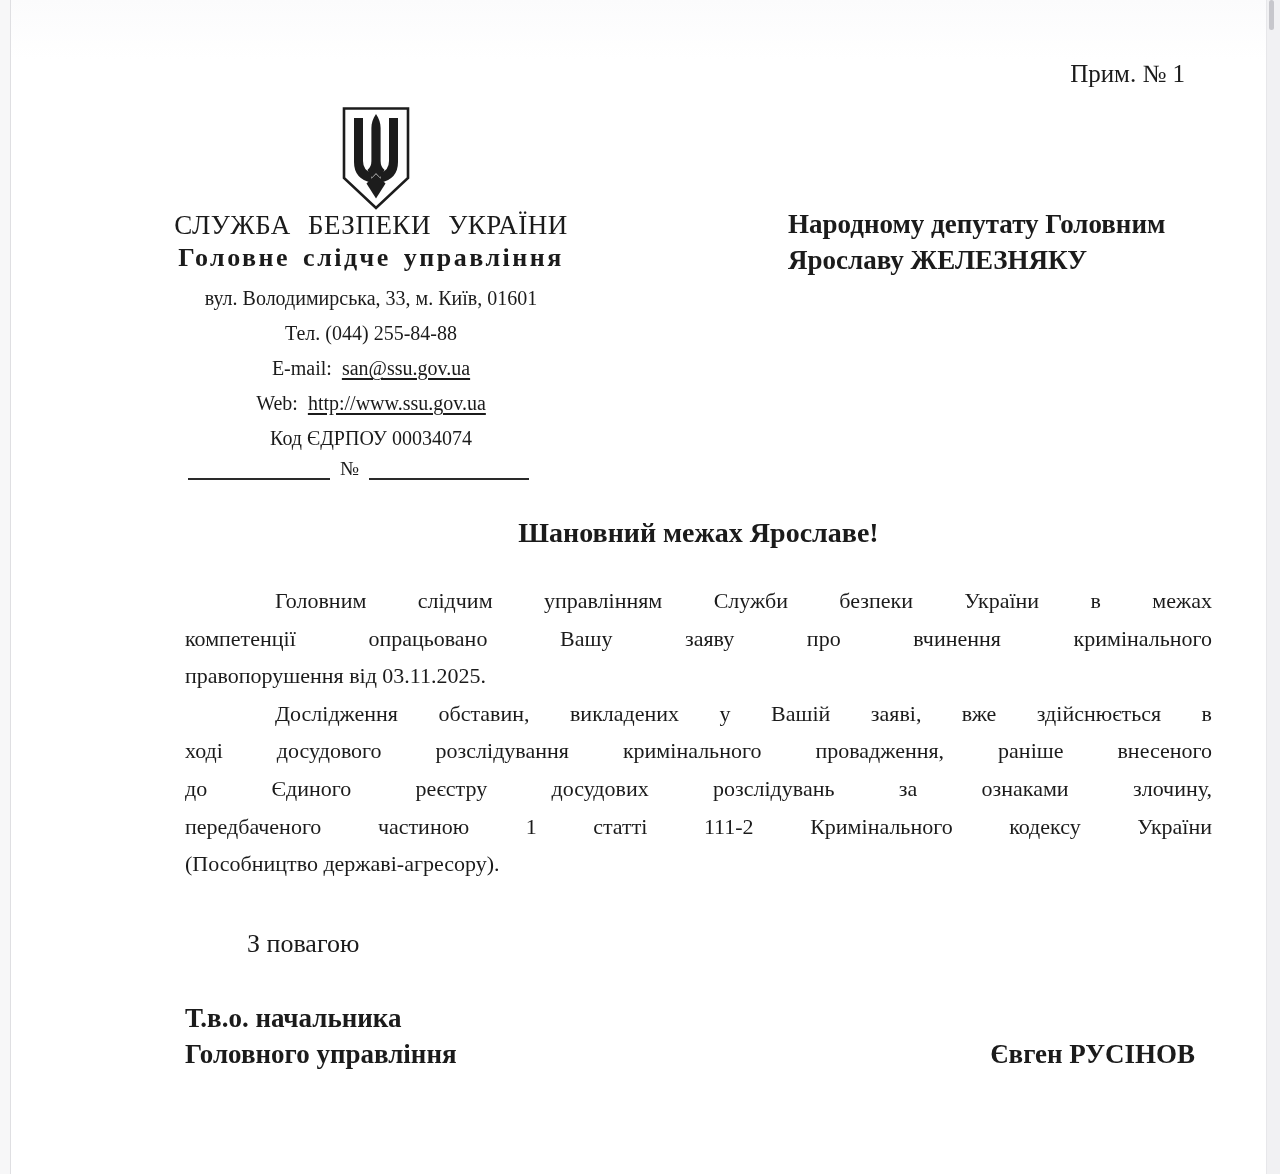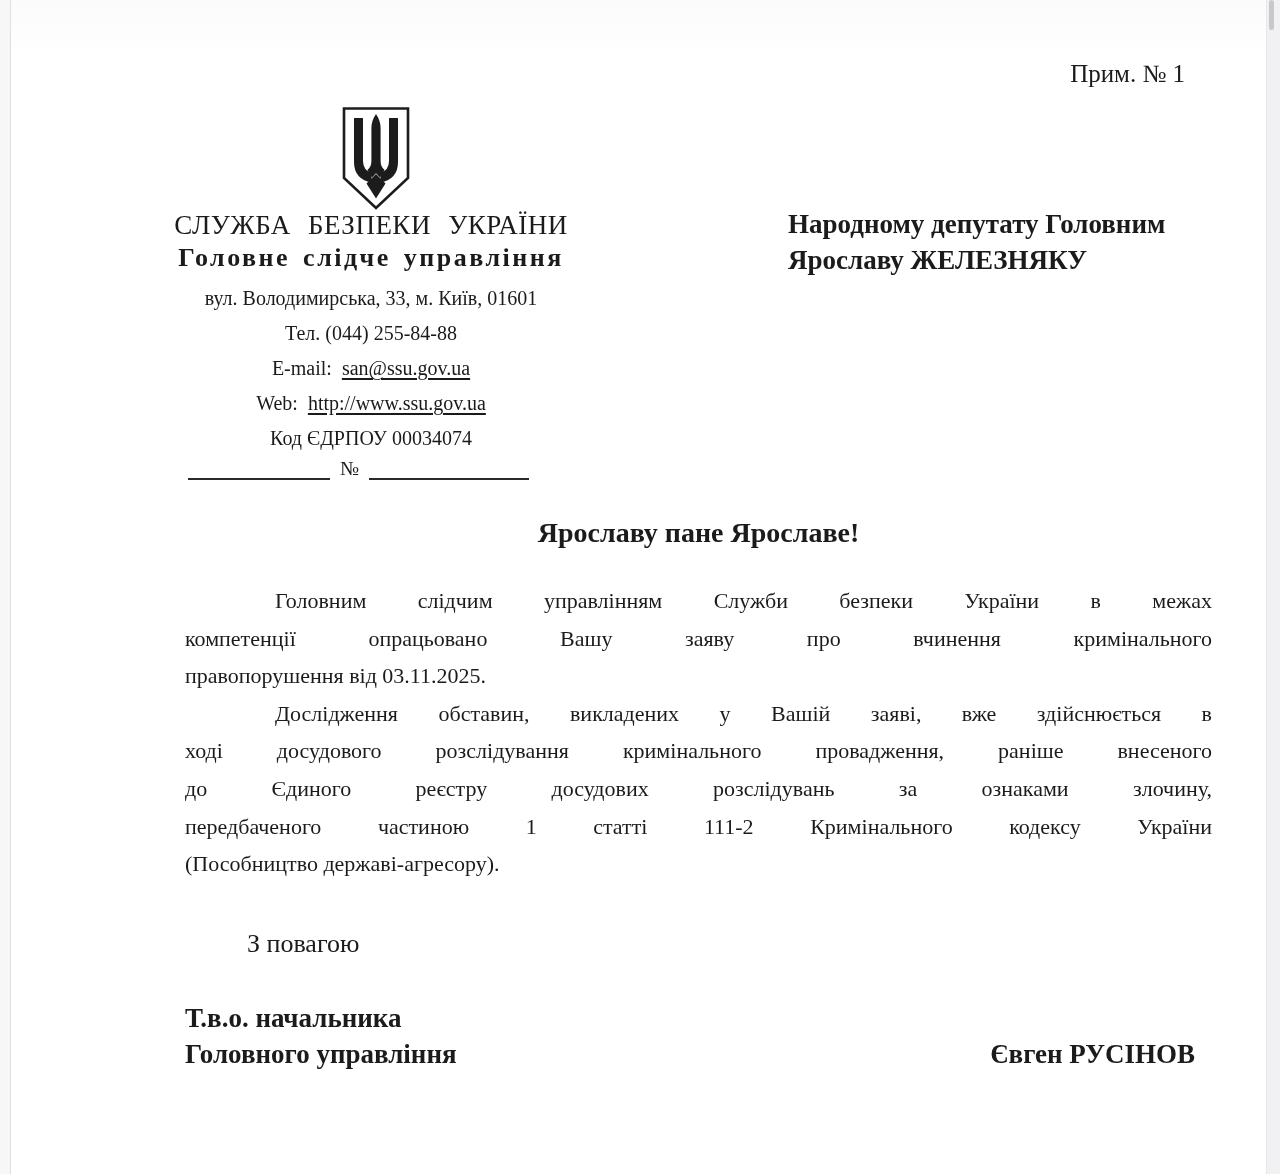--- a/index.html
+++ b/index.html
@@ -105,21 +105,21 @@
         <span class="blank blank-dark w160"></span>
       </div>
     </div>
   </div>
 
   <div class="addressee">
     <div>Народному депутату Головним</div>
     <div>Ярославу ЖЕЛЕЗНЯКУ</div>
   </div>
 
-  <div class="salutation">Ярославу пане Ярославе!</div>
+  <div class="salutation">Шановний межах Ярославе!</div>
 
   <div class="body-text">
     <div class="jline firstline">Головним слідчим управлінням Служби безпеки України в межах</div>
     <div class="jline">компетенції опрацьовано Вашу заяву про вчинення кримінального</div>
     <div class="lastline">правопорушення від 03.11.2025.</div>
     <div class="jline firstline">Дослідження обставин, викладених у Вашій заяві, вже здійснюється в</div>
     <div class="jline">ході досудового розслідування кримінального провадження, раніше внесеного</div>
     <div class="jline">до Єдиного реєстру досудових розслідувань за ознаками злочину,</div>
     <div class="jline">передбаченого частиною 1 статті 111-2 Кримінального кодексу України</div>
     <div class="lastline">(Пособництво державі-агресору).</div>

